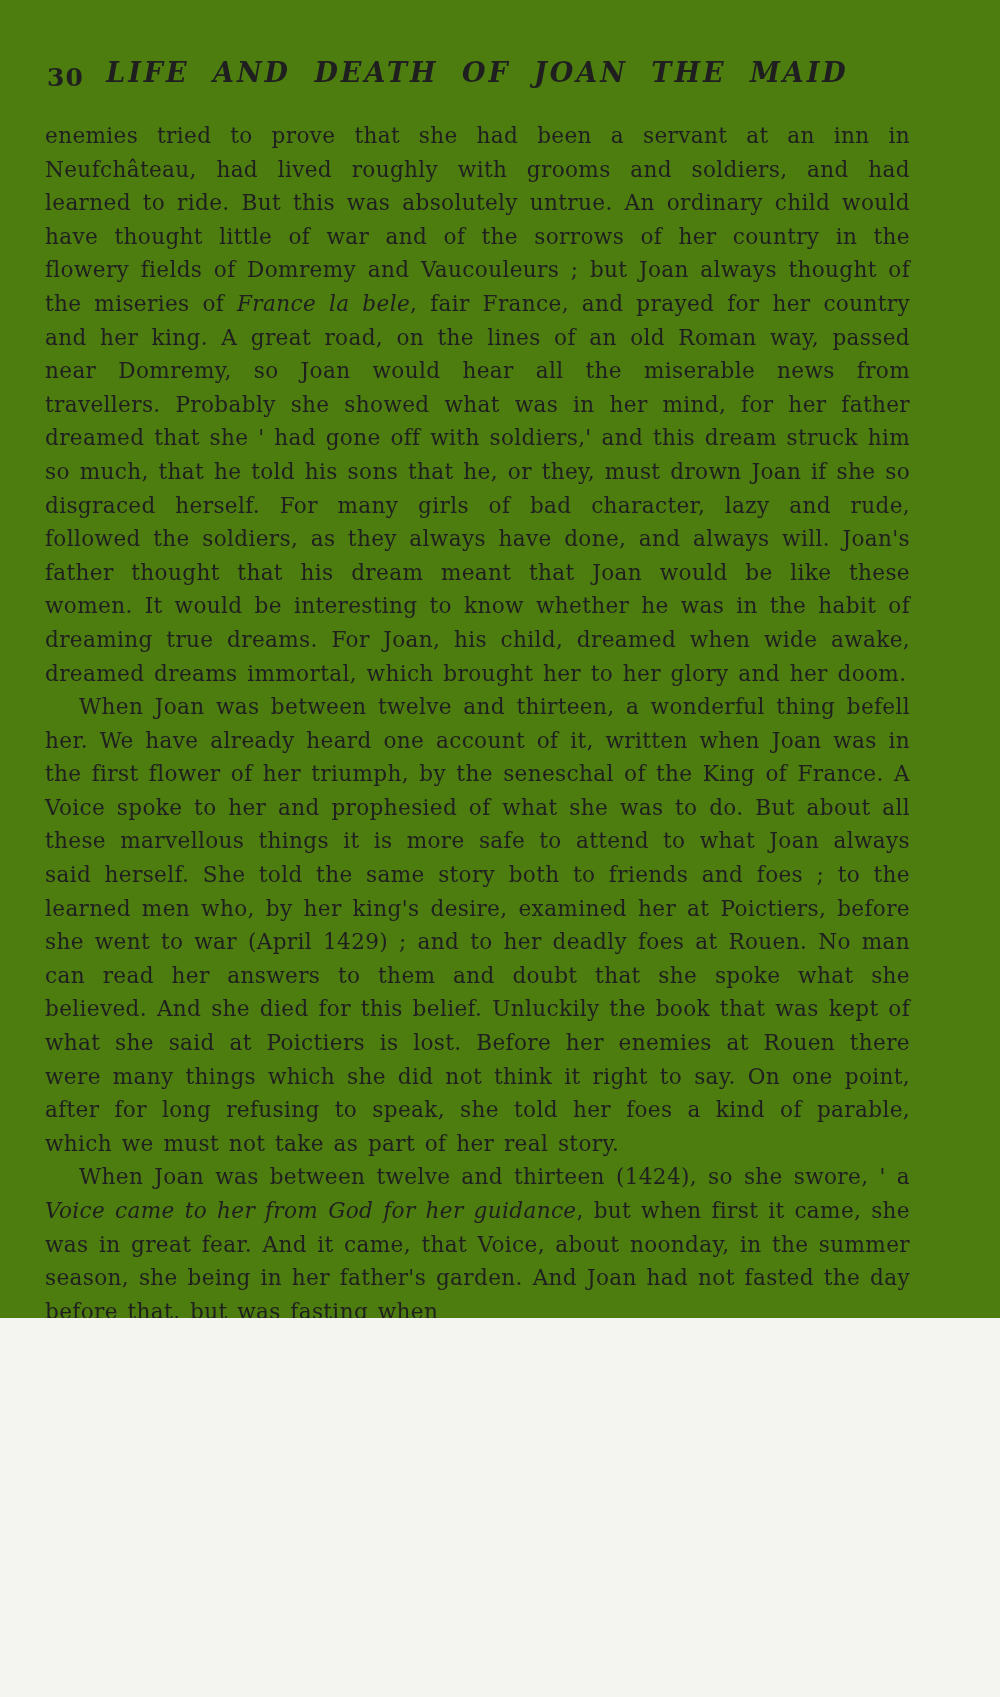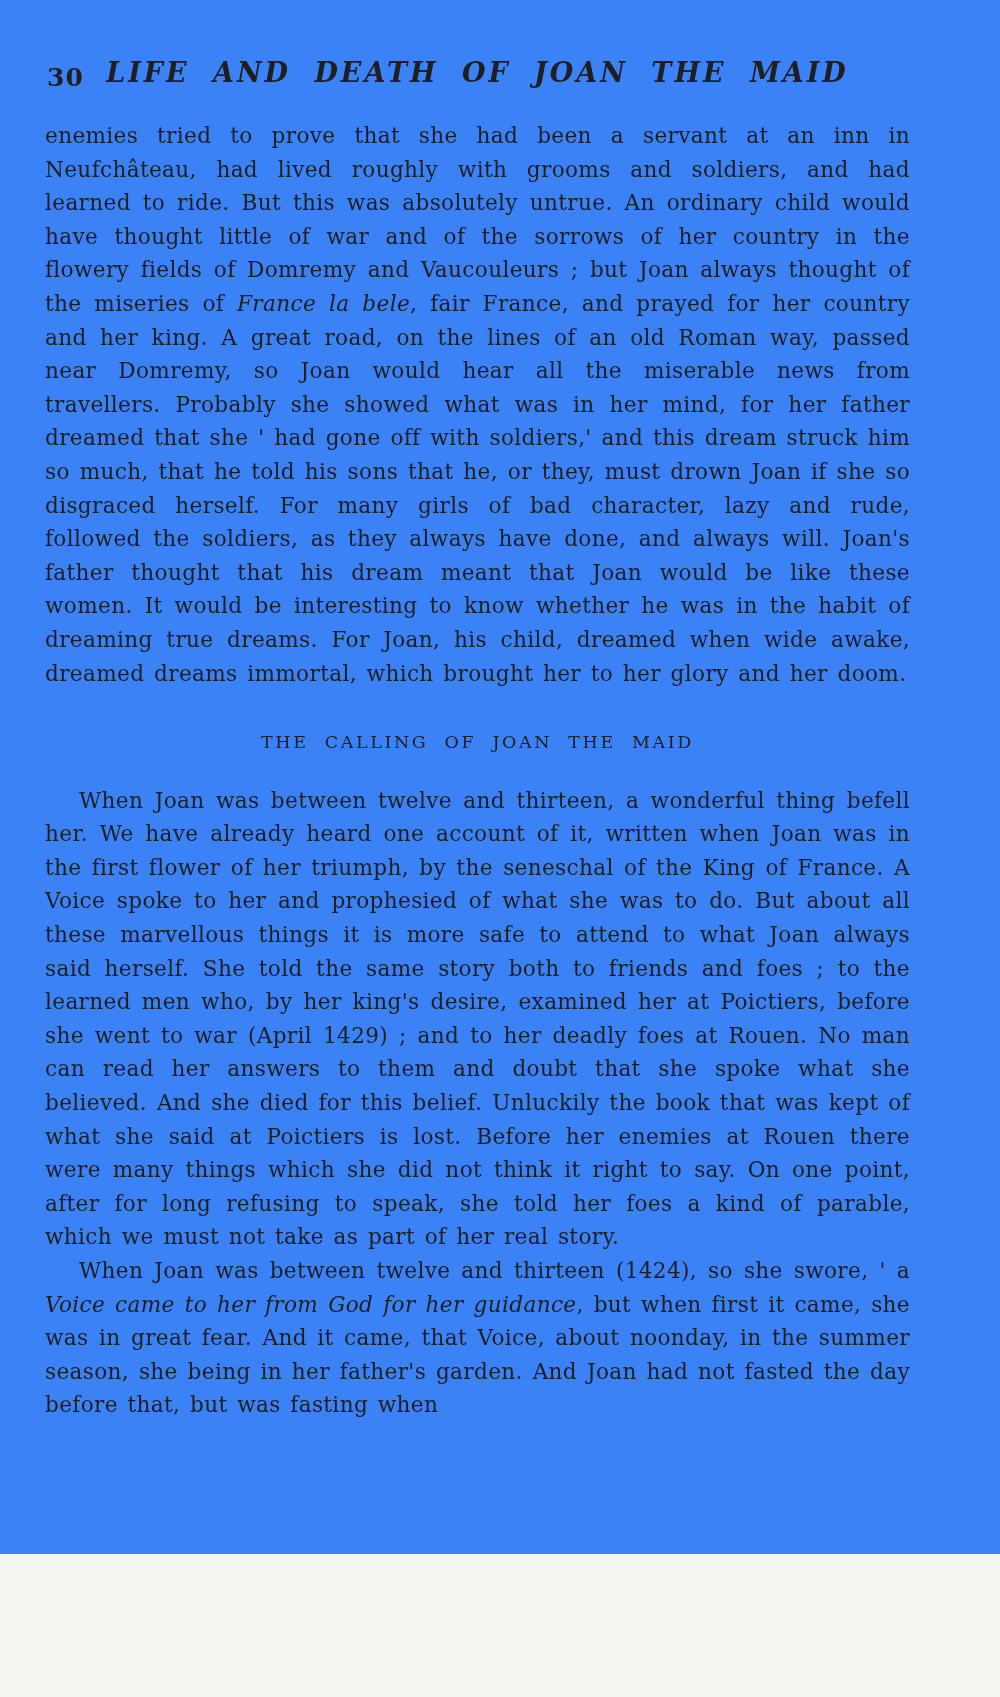--- a/index.html
+++ b/index.html
@@ -3,23 +3,23 @@
 <meta charset="utf-8">
 <style>
   html, body {
     margin: 0;
     padding: 0;
     background: #f4f4f1;
   }
   .page {
     position: relative;
     width: 1000px;
-    height: 1554px;
+    height: 1318px;
     margin: 0 auto;
-    background: #3b82f6;
+    background: #4d7c0f;
     box-sizing: border-box;
     padding: 56px 90px 0 45px;
     color: #1f1f1f;
     font-family: "DejaVu Serif", "Liberation Serif", serif;
     overflow: hidden;
   }
   .running-head {
     position: relative;
     height: 42px;
     margin-bottom: 20px;
@@ -74,21 +74,20 @@
 
   <header class="running-head">
     <span class="page-number">30</span>
     <h1 class="running-title">LIFE AND DEATH OF JOAN THE MAID</h1>
   </header>
 
   <main class="text-block">
 
     <p class="body-paragraph"><span>enemies tried to prove that she had been a servant at an inn in Neufchâteau, had lived roughly with grooms and soldiers, and had learned to ride. But this was absolutely untrue. An ordinary child would have thought little of war and of the sorrows of her country in the flowery fields of Domremy and Vaucouleurs ; but Joan always thought of the miseries of </span><span class="italic">France la bele</span><span>, fair France, and prayed for her country and her king. A great road, on the lines of an old Roman way, passed near Domremy, so Joan would hear all the miserable news from travellers. Probably she showed what was in her mind, for her father dreamed that she ' had gone off with soldiers,' and this dream struck him so much, that he told his sons that he, or they, must drown Joan if she so disgraced herself. For many girls of bad character, lazy and rude, followed the soldiers, as they always have done, and always will. Joan's father thought that his dream meant that Joan would be like these women. It would be interesting to know whether he was in the habit of dreaming true dreams. For Joan, his child, dreamed when wide awake, dreamed dreams immortal, which brought her to her glory and her doom.</span></p>
 
-    <h2 class="section-heading">THE CALLING OF JOAN THE MAID</h2>
 
     <p class="body-paragraph indented"><span>When Joan was between twelve and thirteen, a wonderful thing befell her. We have already heard one account of it, written when Joan was in the first flower of her triumph, by the seneschal of the King of France. A Voice spoke to her and prophesied of what she was to do. But about all these marvellous things it is more safe to attend to what Joan always said herself. She told the same story both to friends and foes ; to the learned men who, by her king's desire, examined her at Poictiers, before she went to war (April 1429) ; and to her deadly foes at Rouen. No man can read her answers to them and doubt that she spoke what she believed. And she died for this belief. Unluckily the book that was kept of what she said at Poictiers is lost. Before her enemies at Rouen there were many things which she did not think it right to say. On one point, after for long refusing to speak, she told her foes a kind of parable, which we must not take as part of her real story.</span></p>
 
     <p class="body-paragraph indented"><span>When Joan was between twelve and thirteen (1424), so she swore, ' a </span><span class="italic">Voice came to her from God for her guidance</span><span>, but when first it came, she was in great fear. And it came, that Voice, about noonday, in the summer season, she being in her father's garden. And Joan had not fasted the day before that, but was fasting when</span></p>
 
   </main>
 
 </div>
 
 </body></html>

